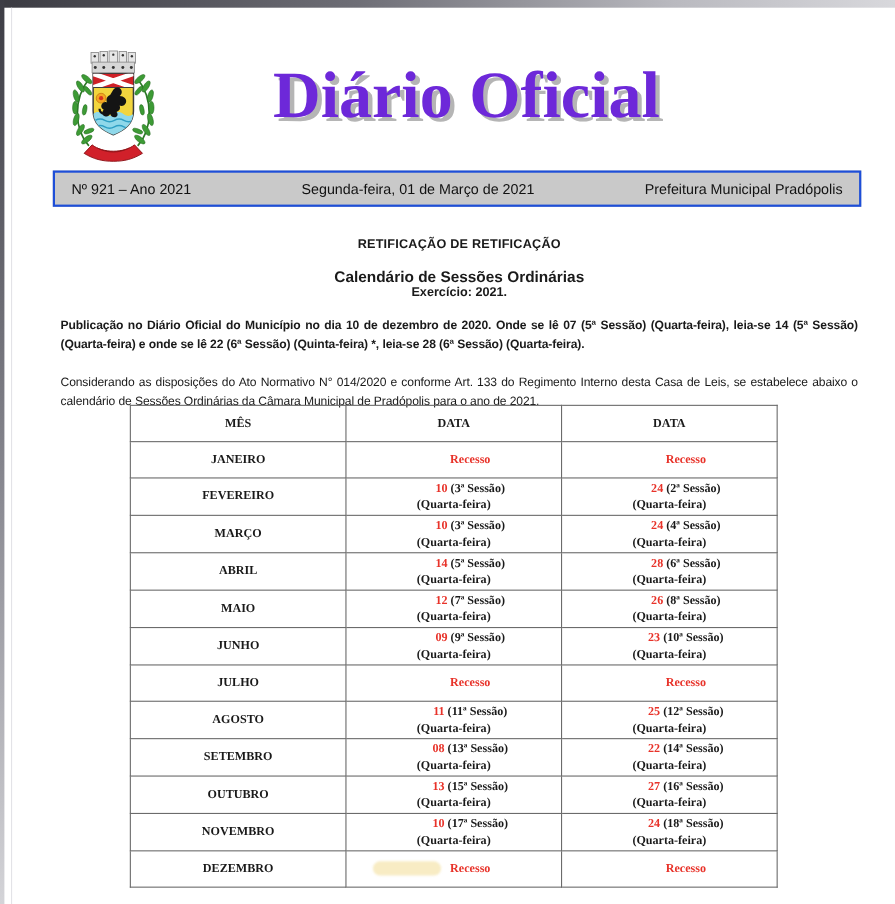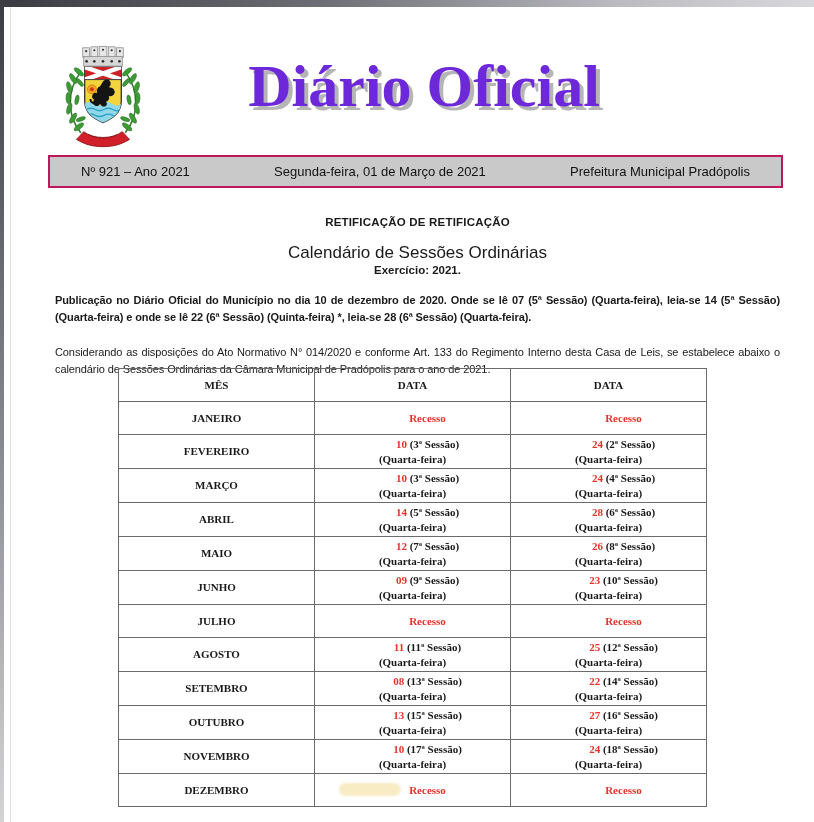--- a/index.html
+++ b/index.html
@@ -25,31 +25,31 @@
     font-family:"Liberation Serif","DejaVu Serif",serif;
     font-weight:700;font-size:60px;color:#6d28d9;
     text-shadow:4px 4px 0 #b5b5b5;
     letter-spacing:0px;
   }
 
   
   .info-bar{
     position:absolute;top:155px;left:48px;right:31px;height:29px;
     background:var(--bar,#c9c9c9);
-    border:2px solid #be185d;
+    border:2px solid #1d4ed8;
     display:flex;align-items:center;justify-content:space-between;
     font-size:13px;color:#111;
-    padding:0 31px;
+    padding:0 15px;
   }
   .info-bar span{white-space:nowrap;}
 
   
   .content{position:absolute;top:216px;left:55px;right:34px;text-align:center;}
   .content h1{margin:0;font-size:11.5px;font-weight:700;letter-spacing:.2px;}
-  .content h2{margin:15px 0 0 0;font-size:17px;font-weight:400;}
+  .content h2{margin:15px 0 0 0;font-size:14px;font-weight:700;}
   .content h3{margin:1px 0 0 0;font-size:11.5px;font-weight:700;}
   .content p{
     margin:15px 0 0 0;text-align:justify;font-size:11px;line-height:1.5;
     letter-spacing:-0.1px;
   }
   .content p.bold{font-weight:700;margin-top:16px;}
   .content p.regular{margin-top:19px;}
 
   
   table.calendar{

